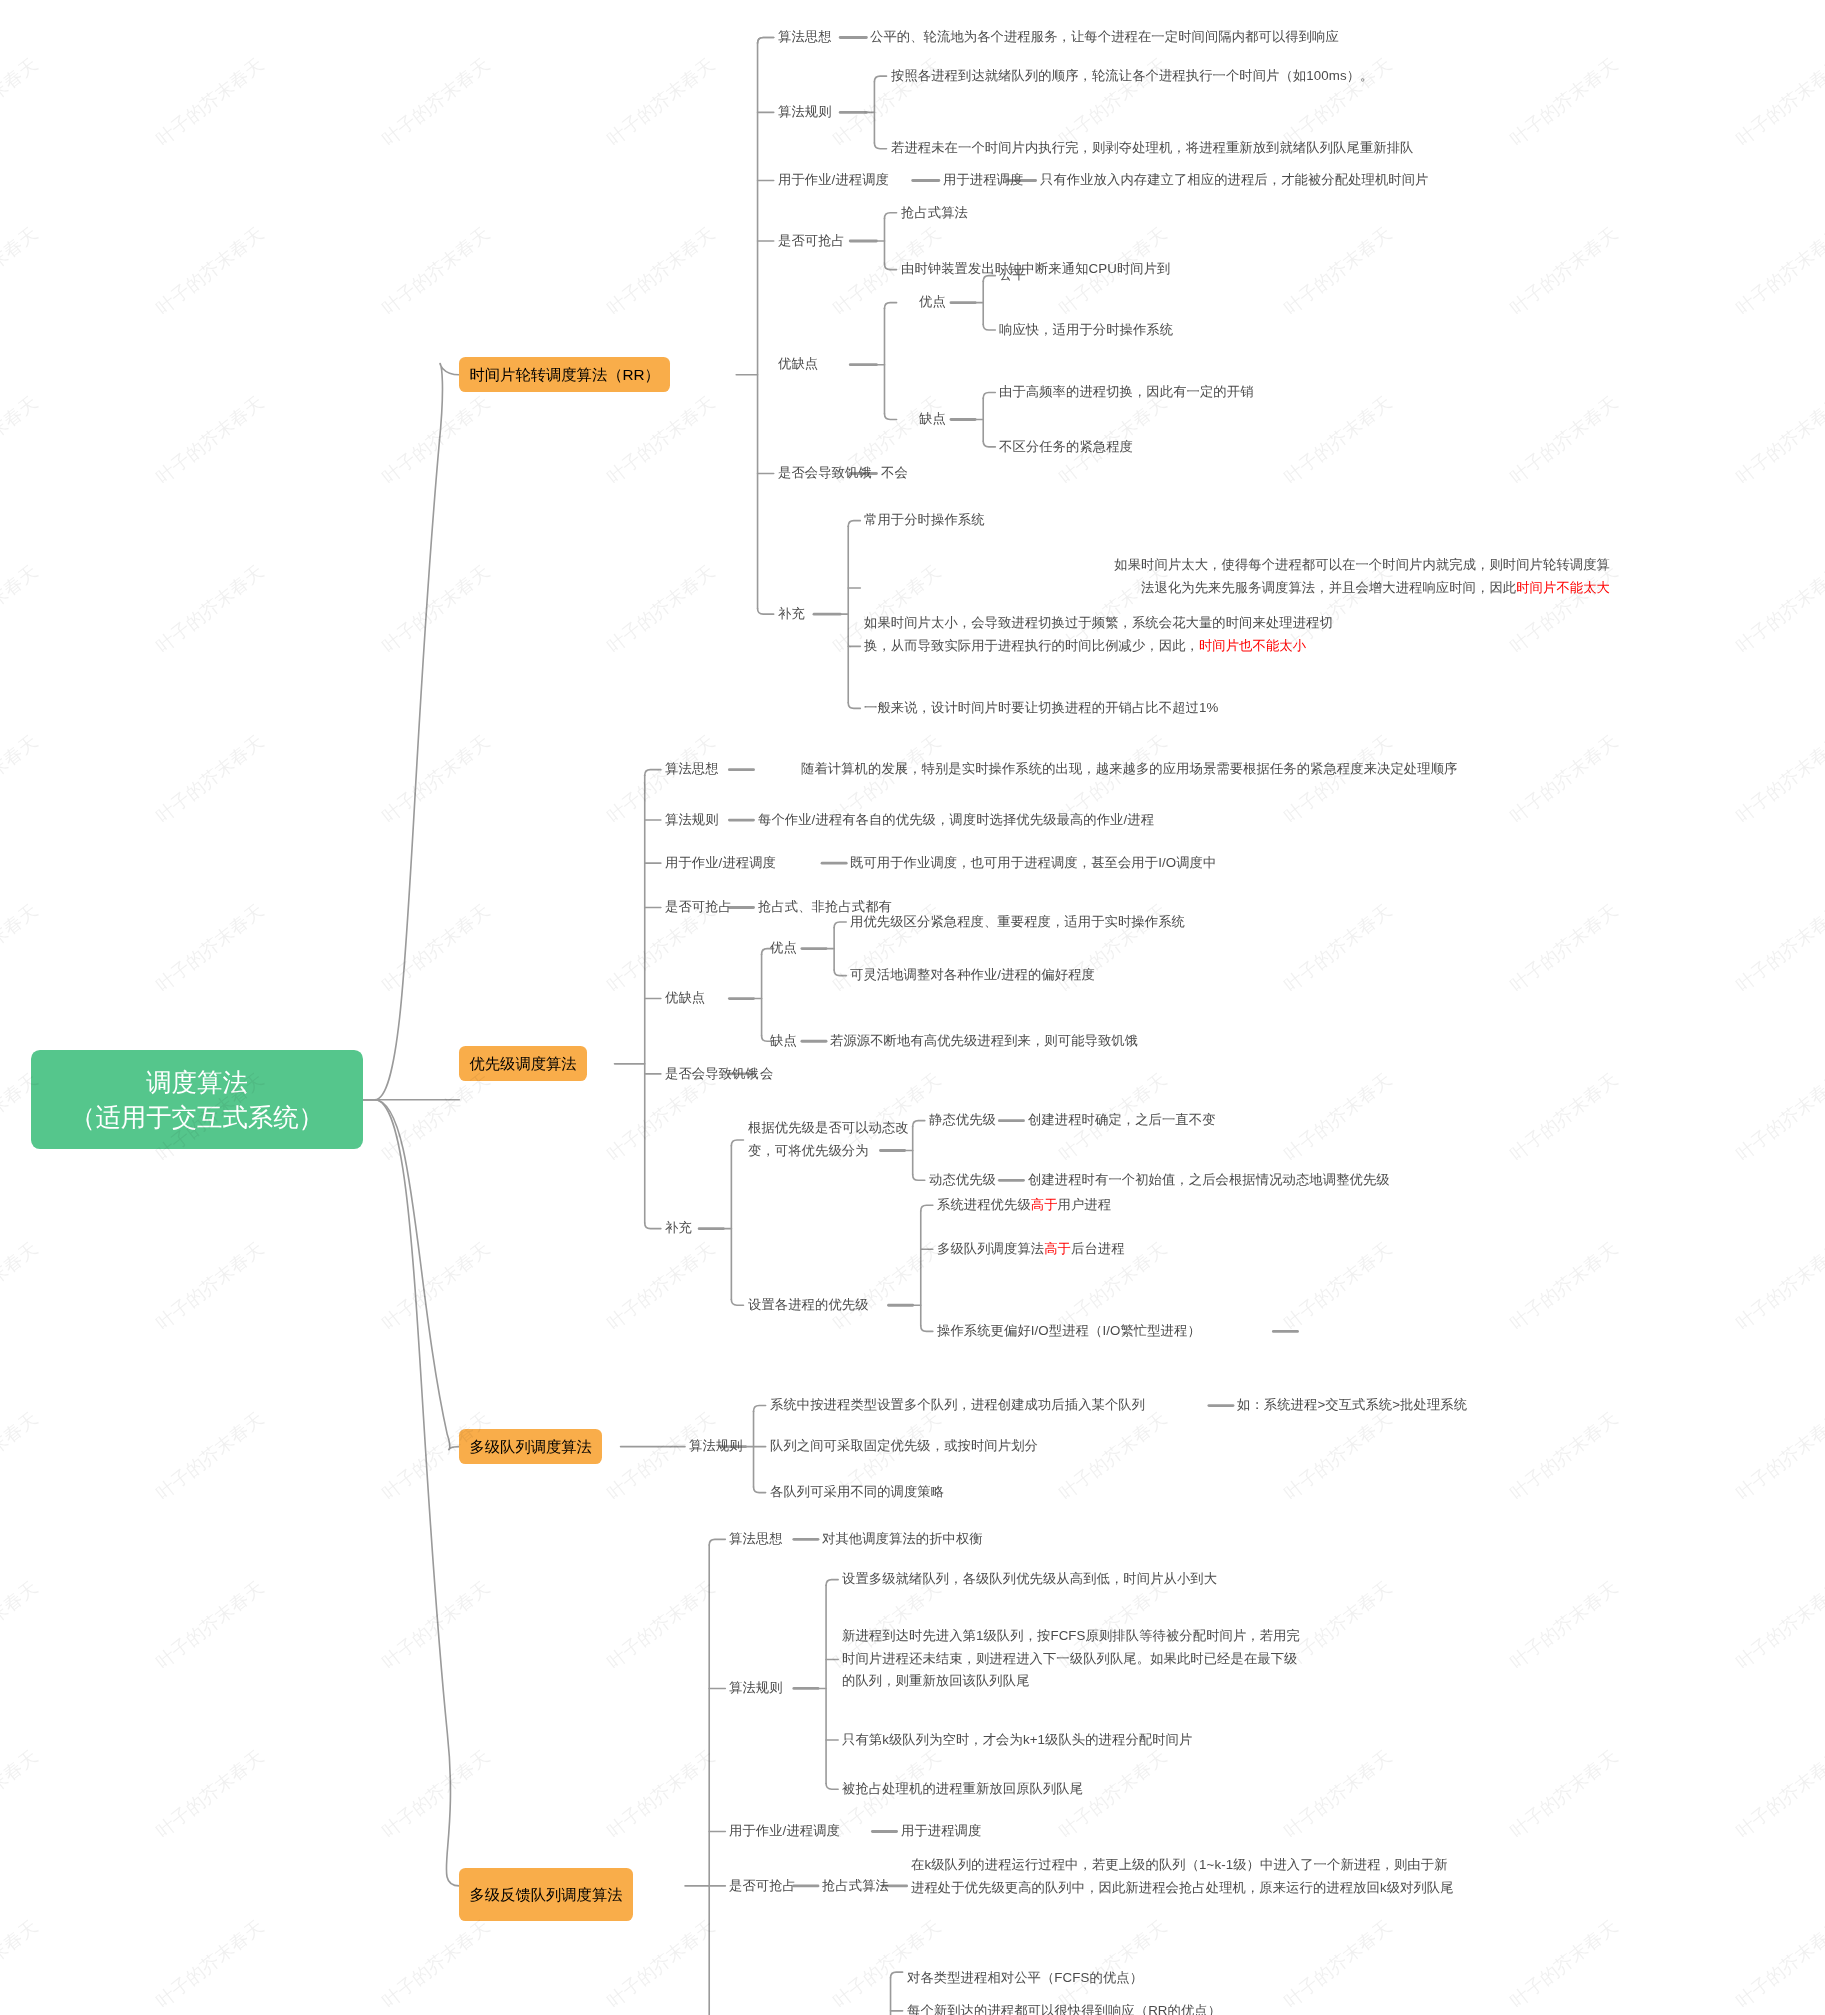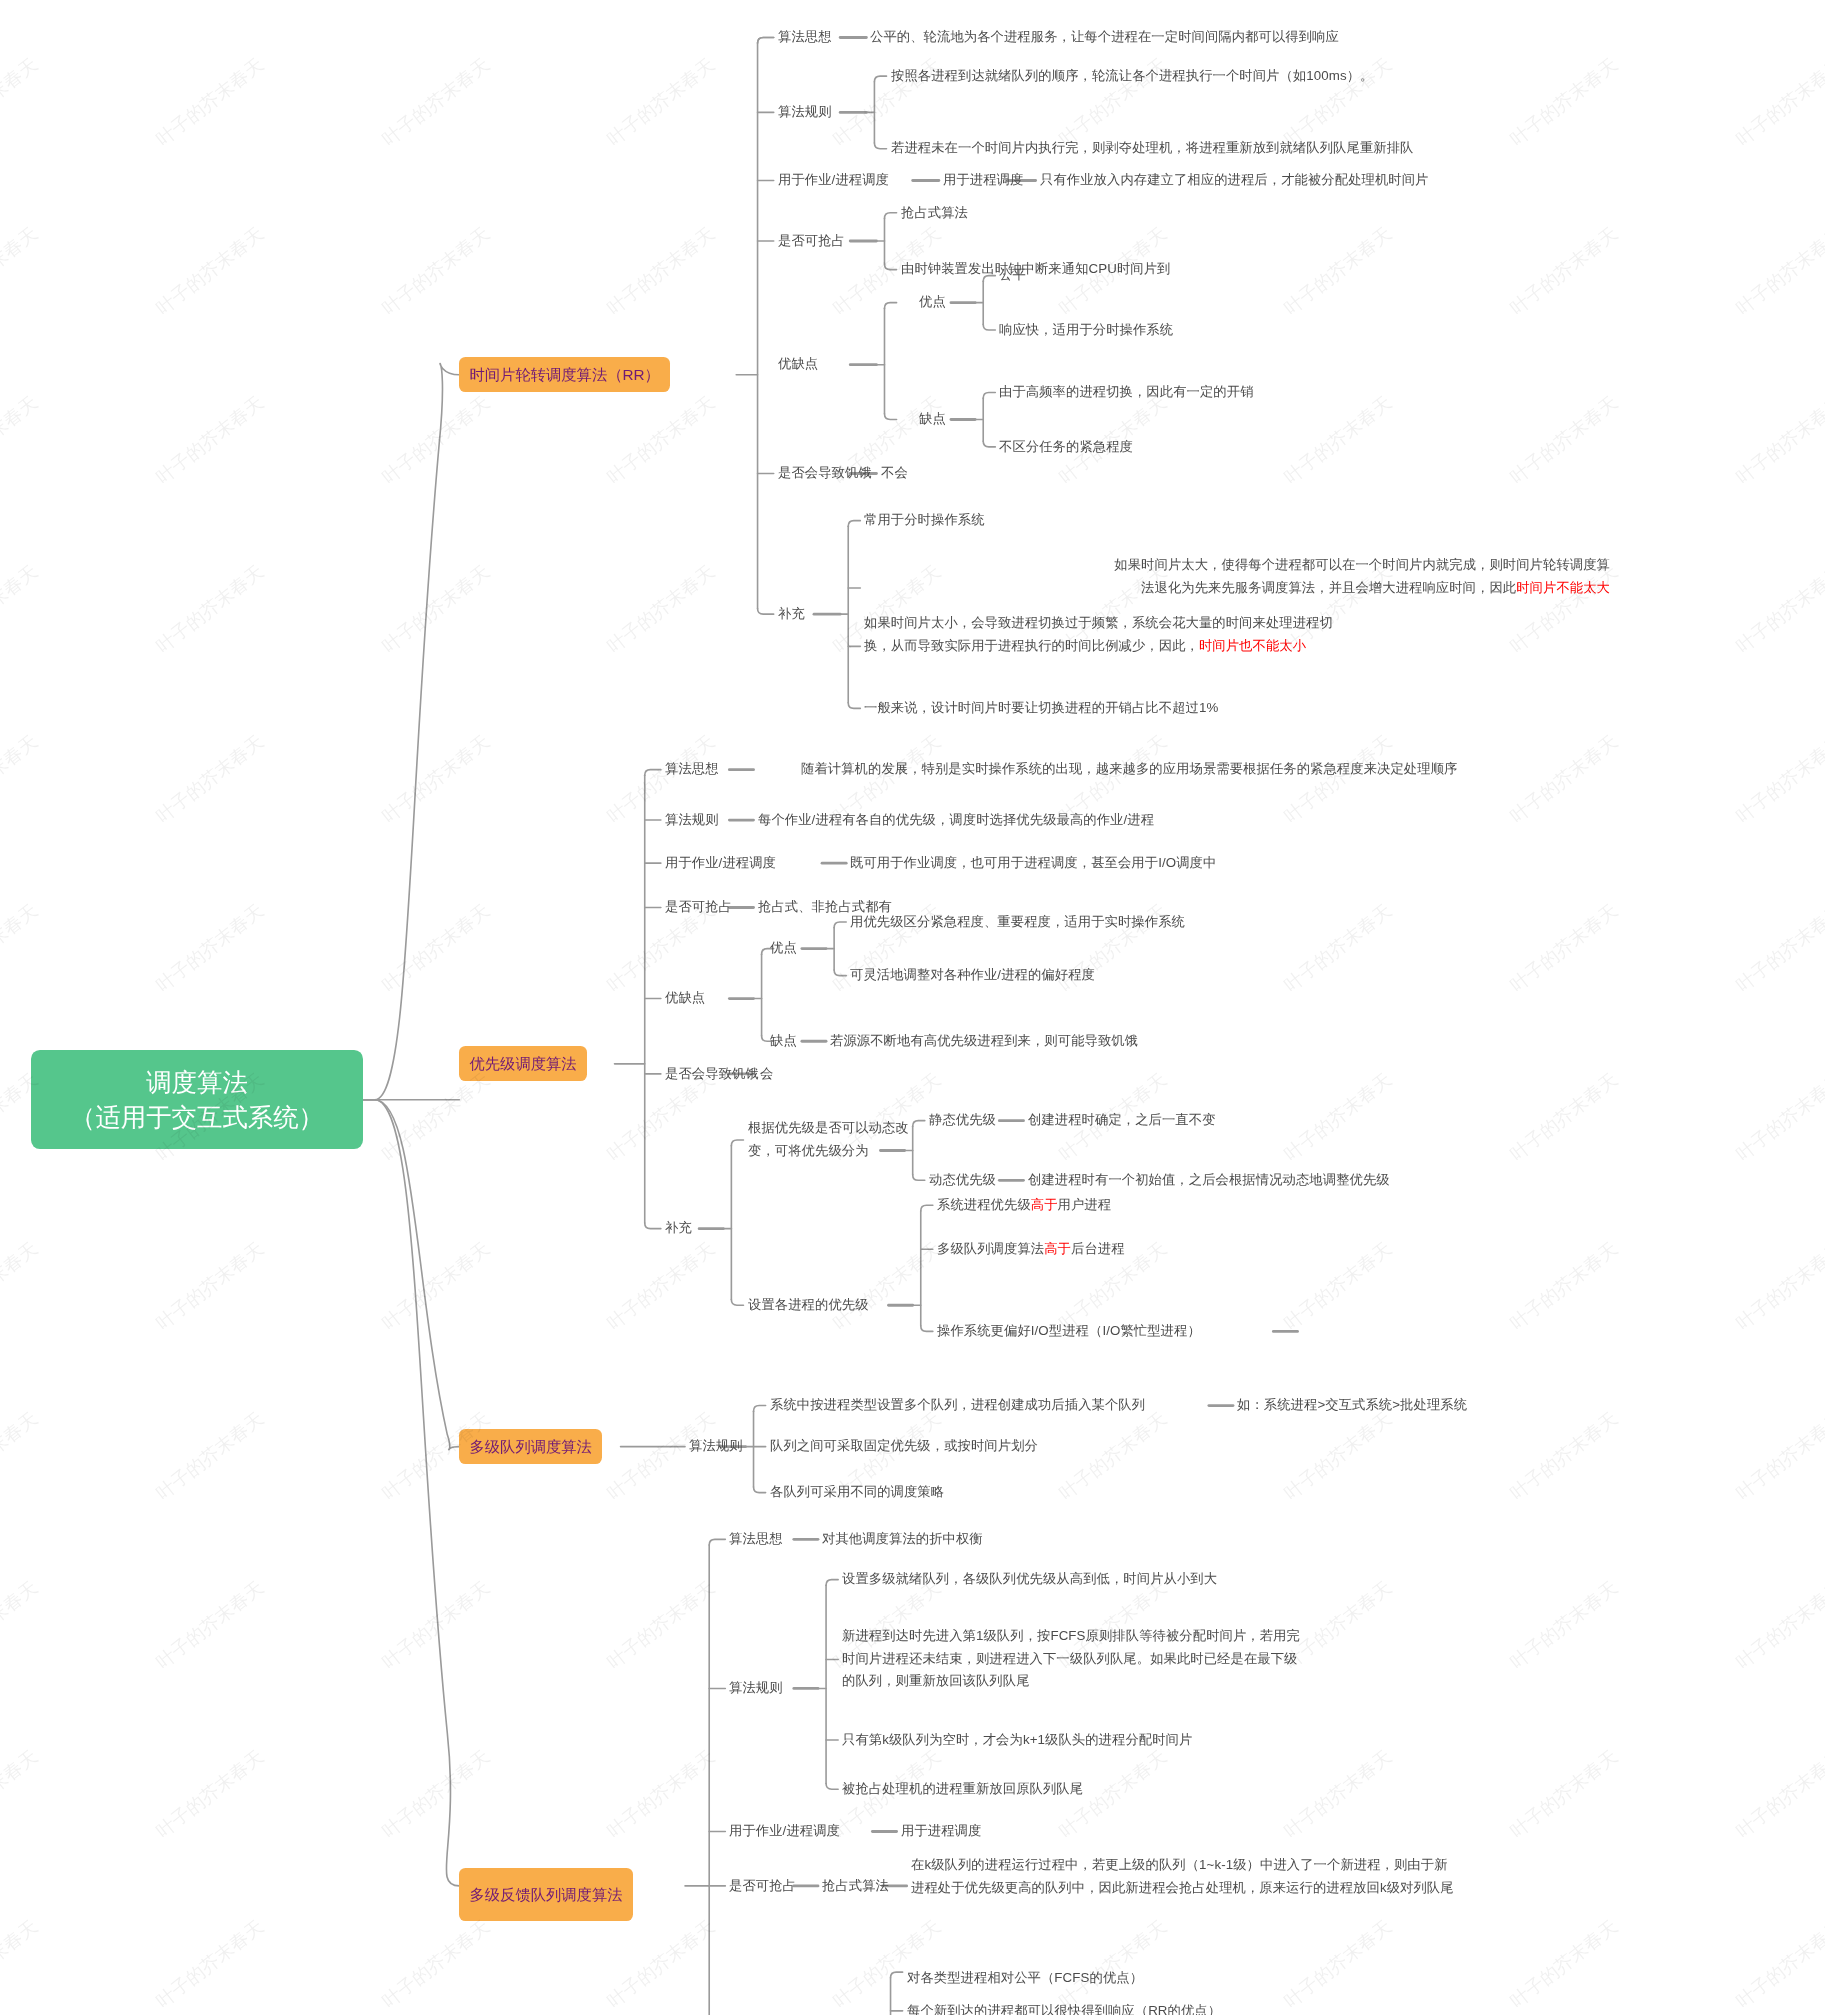--- a/index.html
+++ b/index.html
@@ -36,21 +36,21 @@
     font-size:25.4px;
     line-height:35px;
     text-align:center;
     box-sizing:border-box;
   }
   
   .l1{
     position:absolute;
     background:#f9ad4a;
     border-radius:6.4px;
-    color:#701a75;
+    color:#000000;
     font-size:15.3px;
     line-height:21px;
     display:flex;align-items:center;justify-content:center;
     padding:0 10.5px;
     box-sizing:border-box;
     white-space:nowrap;
   }
   
   .wm{
     position:absolute;

